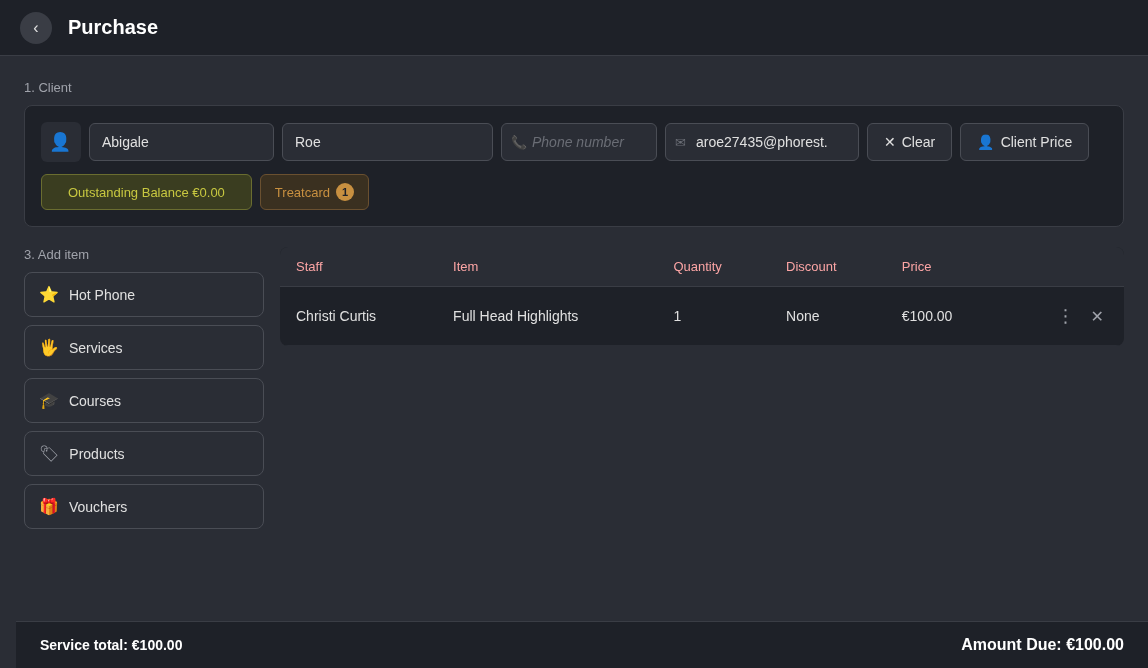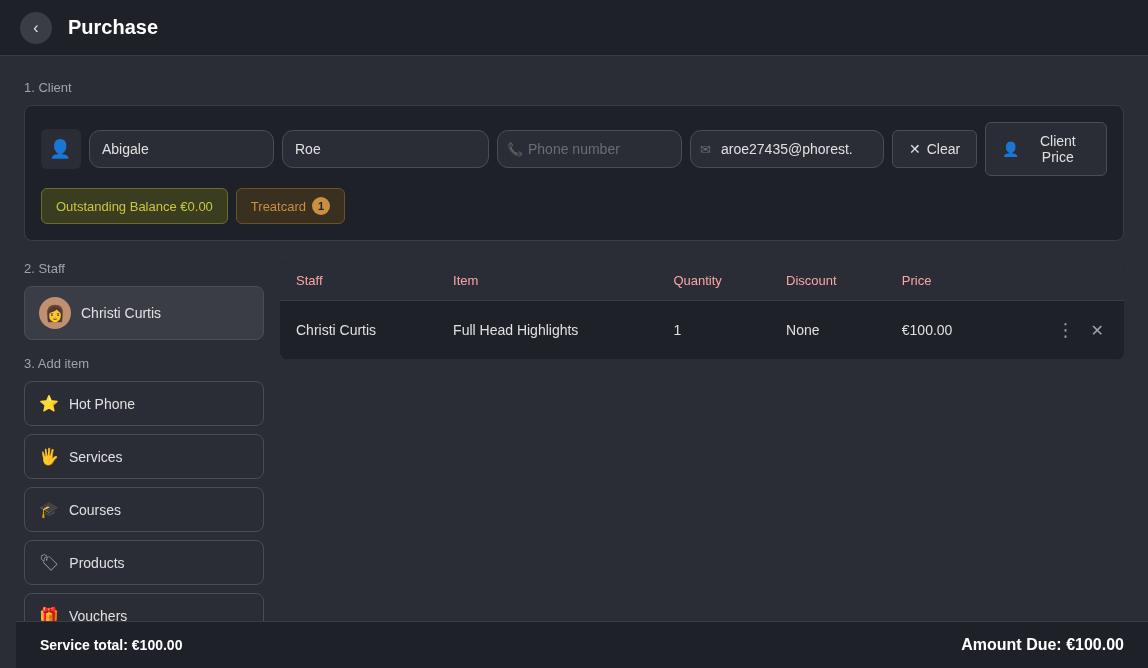--- a/index.html
+++ b/index.html
@@ -75,33 +75,34 @@
       background: #2a2d35;
       border-radius: 6px;
       display: flex; align-items: center; justify-content: center;
       color: #a0a3ab;
       font-size: 18px;
       flex-shrink: 0;
     }
     .text-input {
       background: #2a2d35;
       border: 1px solid #4a4d55;
-      border-radius: 11px;
+      border-radius: 6px;
       padding: 10px 12px;
       color: #e0e0e0;
       font-size: 14px;
       outline: none;
     }
     .text-input::placeholder { color: #6a6d75; }
     .input-first { width: 185px; }
     .input-last { width: 211px; }
     .input-phone {
-      width: 185px;
+      width: 156px;
       padding-left: 32px;
       position: relative;
+      font-style: italic;
     }
     .input-wrapper {
       position: relative;
       display: flex;
       align-items: center;
     }
     .input-icon {
       position: absolute;
       left: 10px;
       color: #6a6d75;
@@ -134,21 +135,21 @@
       font-size: 14px;
     }
     .badge-row {
       display: flex;
       gap: 8px;
     }
     .badge-outstanding {
       background: #3a3d20;
       border: 1px solid #6a6d30;
       border-radius: 6px;
-      padding: 8px 14px;
+      padding: 8px 26px;
       color: #c8c840;
       font-size: 13px;
       cursor: pointer;
     }
     .badge-treatcard {
       background: #3a3020;
       border: 1px solid #6a5030;
       border-radius: 6px;
       padding: 8px 14px;
       color: #c89040;
@@ -318,27 +319,20 @@
           <span class="treatcard-count">1</span>
         </button>
       </div>
     </div>
   </div>
 
   <div class="content-row">
 
     <div class="left-panel">
 
-      <div class="staff-section">
-        <div class="section-label">2. Staff</div>
-        <button class="staff-btn">
-          <div class="staff-avatar">👩</div>
-          <span>Christi Curtis</span>
-        </button>
-      </div>
 
       <div class="add-item-section">
         <div class="section-label">3. Add item</div>
         <button class="add-item-btn">
           <span class="btn-icon">⭐</span>
           <span>Hot Phone</span>
         </button>
         <button class="add-item-btn">
           <span class="btn-icon">🖐</span>
           <span>Services</span>

